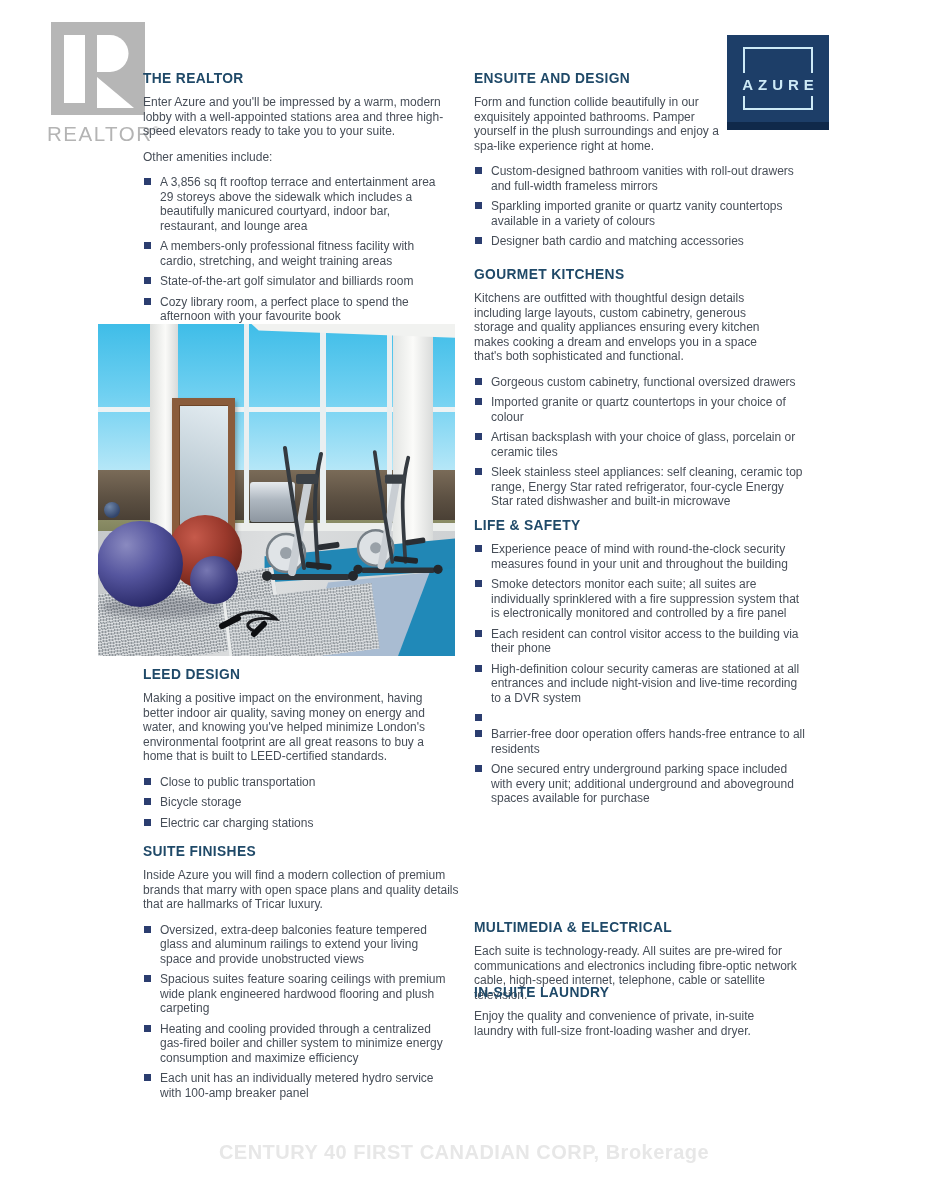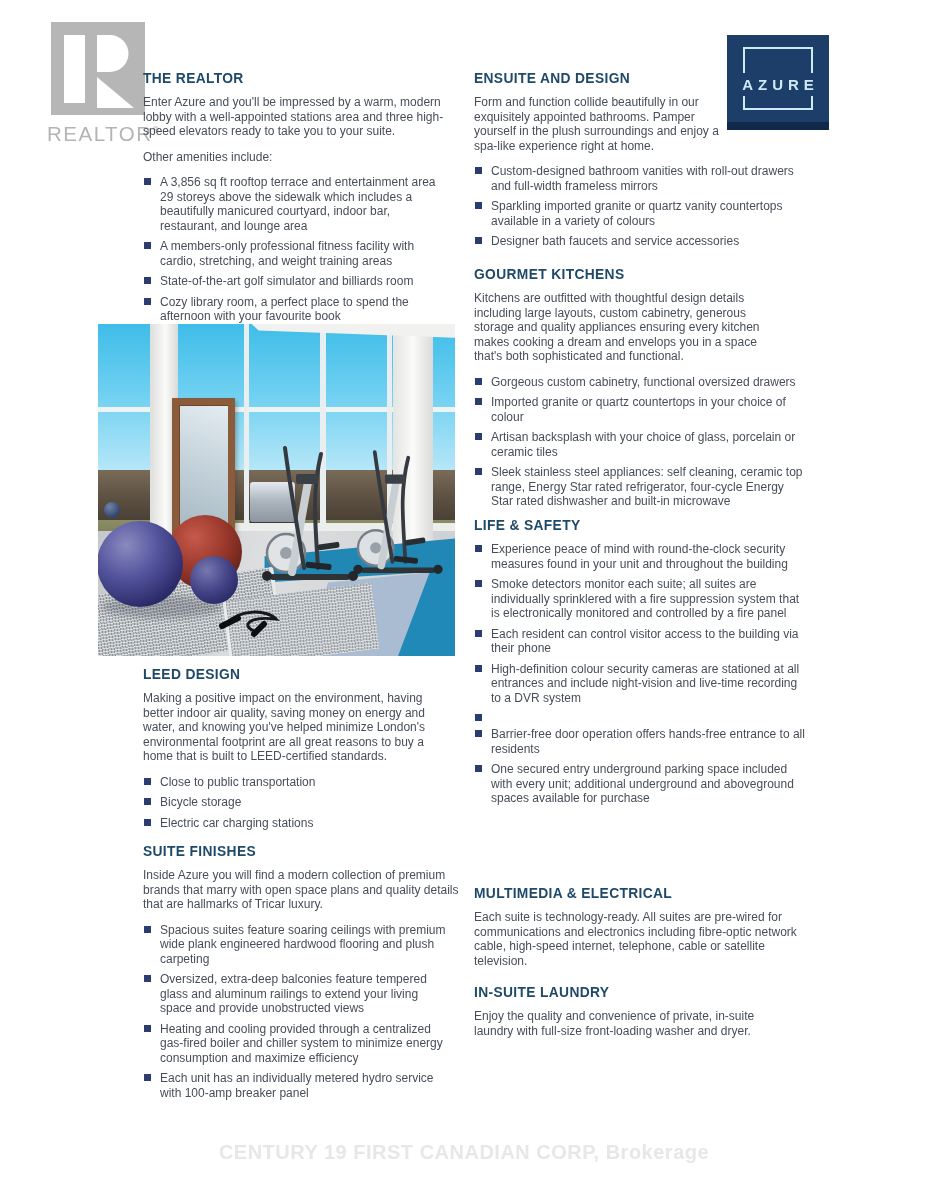--- a/index.html
+++ b/index.html
@@ -18,21 +18,21 @@
     width:928px;height:1200px;background:#ffffff;position:relative;
     font-family:"Liberation Sans", sans-serif;overflow:hidden;
   }
   .sec{position:absolute;}
   #sec-building{left:143px;top:71px;width:315px;}
   #sec-leed{left:143px;top:667px;width:315px;}
   #sec-suite{left:143px;top:844px;width:325px;}
   #sec-ensuite{left:474px;top:71px;width:392px;}
   #sec-kitchens{left:474px;top:267px;width:392px;}
   #sec-life{left:474px;top:518px;width:392px;}
-  #sec-multimedia{left:474px;top:886px;width:392px;}
+  #sec-multimedia{left:474px;top:920px;width:392px;}
   #sec-laundry{left:474px;top:985px;width:392px;}
 
   .heading{font-size:13.8px;font-weight:700;color:var(--heading);letter-spacing:.35px;margin:0 0 9px 0;}
   .body{font-size:12px;line-height:14.5px;color:var(--body);margin:0 0 11px 0;}
   .w260{max-width:262px}.w302{max-width:306px}.w310{max-width:312px}.w320{max-width:322px}.w326{max-width:328px}
   ul.bullets{list-style:none;margin:0;padding:0;}
   .bullets li{display:flex;margin-bottom:6px;}
   .sq{flex:none;width:7px;height:7px;background:var(--bullet);margin:3px 9px 0 1px;}
   .bt{font-size:12px;line-height:14.5px;color:var(--body);}
   .col-l .bt{max-width:288px;}
@@ -230,25 +230,25 @@
         </li>
     </ul>
   </section>
 
   <section class="sec col-l" id="sec-suite">
     <h2 class="heading">SUITE FINISHES</h2>
     <p class="body w320">Inside Azure you will find a modern collection of premium brands that marry with open space plans and quality details that are hallmarks of Tricar luxury.</p>
     <ul class="bullets">
       <li>
           <span class="sq"></span>
+          <span class="bt">Oversized, extra-deep balconies feature tempered glass and aluminum railings to extend your living space and provide unobstructed views</span>
+        </li>
+      <li>
+          <span class="sq"></span>
           <span class="bt">Spacious suites feature soaring ceilings with premium wide plank engineered hardwood flooring and plush carpeting</span>
-        </li>
-      <li>
-          <span class="sq"></span>
-          <span class="bt">Oversized, extra-deep balconies feature tempered glass and aluminum railings to extend your living space and provide unobstructed views</span>
         </li>
       <li>
           <span class="sq"></span>
           <span class="bt">Heating and cooling provided through a centralized gas-fired boiler and chiller system to minimize energy consumption and maximize efficiency</span>
         </li>
       <li>
           <span class="sq"></span>
           <span class="bt">Each unit has an individually metered hydro service with 100-amp breaker panel</span>
         </li>
     </ul>
@@ -261,21 +261,21 @@
       <li>
           <span class="sq"></span>
           <span class="bt">Custom-designed bathroom vanities with roll-out drawers and full-width frameless mirrors</span>
         </li>
       <li>
           <span class="sq"></span>
           <span class="bt">Sparkling imported granite or quartz vanity countertops available in a variety of colours</span>
         </li>
       <li>
           <span class="sq"></span>
-          <span class="bt">Designer bath faucets and service accessories</span>
+          <span class="bt">Designer bath cardio and matching accessories</span>
         </li>
     </ul>
   </section>
 
   <section class="sec col-r" id="sec-kitchens">
     <h2 class="heading">GOURMET KITCHENS</h2>
     <p class="body w310">Kitchens are outfitted with thoughtful design details including large layouts, custom cabinetry, generous storage and quality appliances ensuring every kitchen makes cooking a dream and envelops you in a space that's both sophisticated and functional.</p>
     <ul class="bullets">
       <li>
           <span class="sq"></span>
@@ -332,15 +332,15 @@
   <section class="sec col-r" id="sec-multimedia">
     <h2 class="heading">MULTIMEDIA &amp; ELECTRICAL</h2>
     <p class="body w326">Each suite is technology-ready. All suites are pre-wired for communications and electronics including fibre-optic network cable, high-speed internet, telephone, cable or satellite television.</p>
   </section>
 
   <section class="sec col-r" id="sec-laundry">
     <h2 class="heading">IN-SUITE LAUNDRY</h2>
     <p class="body w320">Enjoy the quality and convenience of private, in-suite laundry with full-size front-loading washer and dryer.</p>
   </section>
 
-  <div class="watermark">CENTURY 19 FIRST CANADIAN CORP, Brokerage</div>
+  <div class="watermark">CENTURY 40 FIRST CANADIAN CORP, Brokerage</div>
 
 </div>
 
 </body></html>

